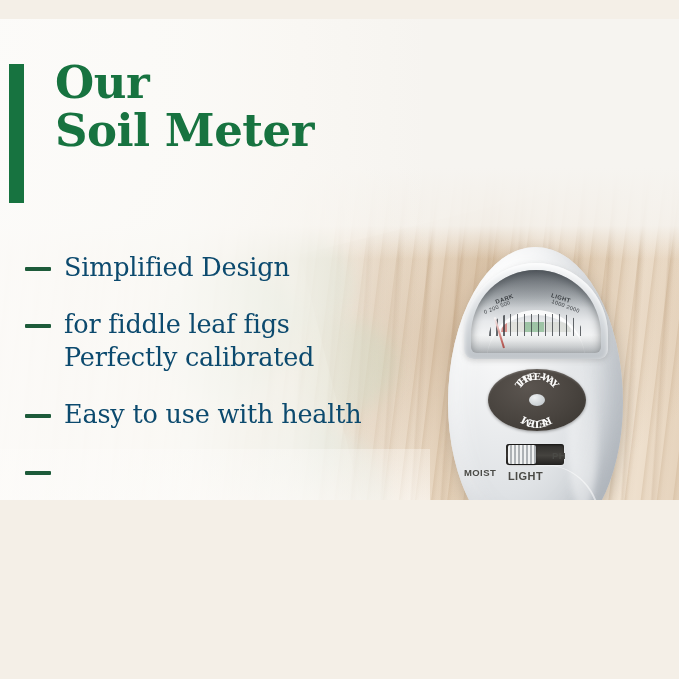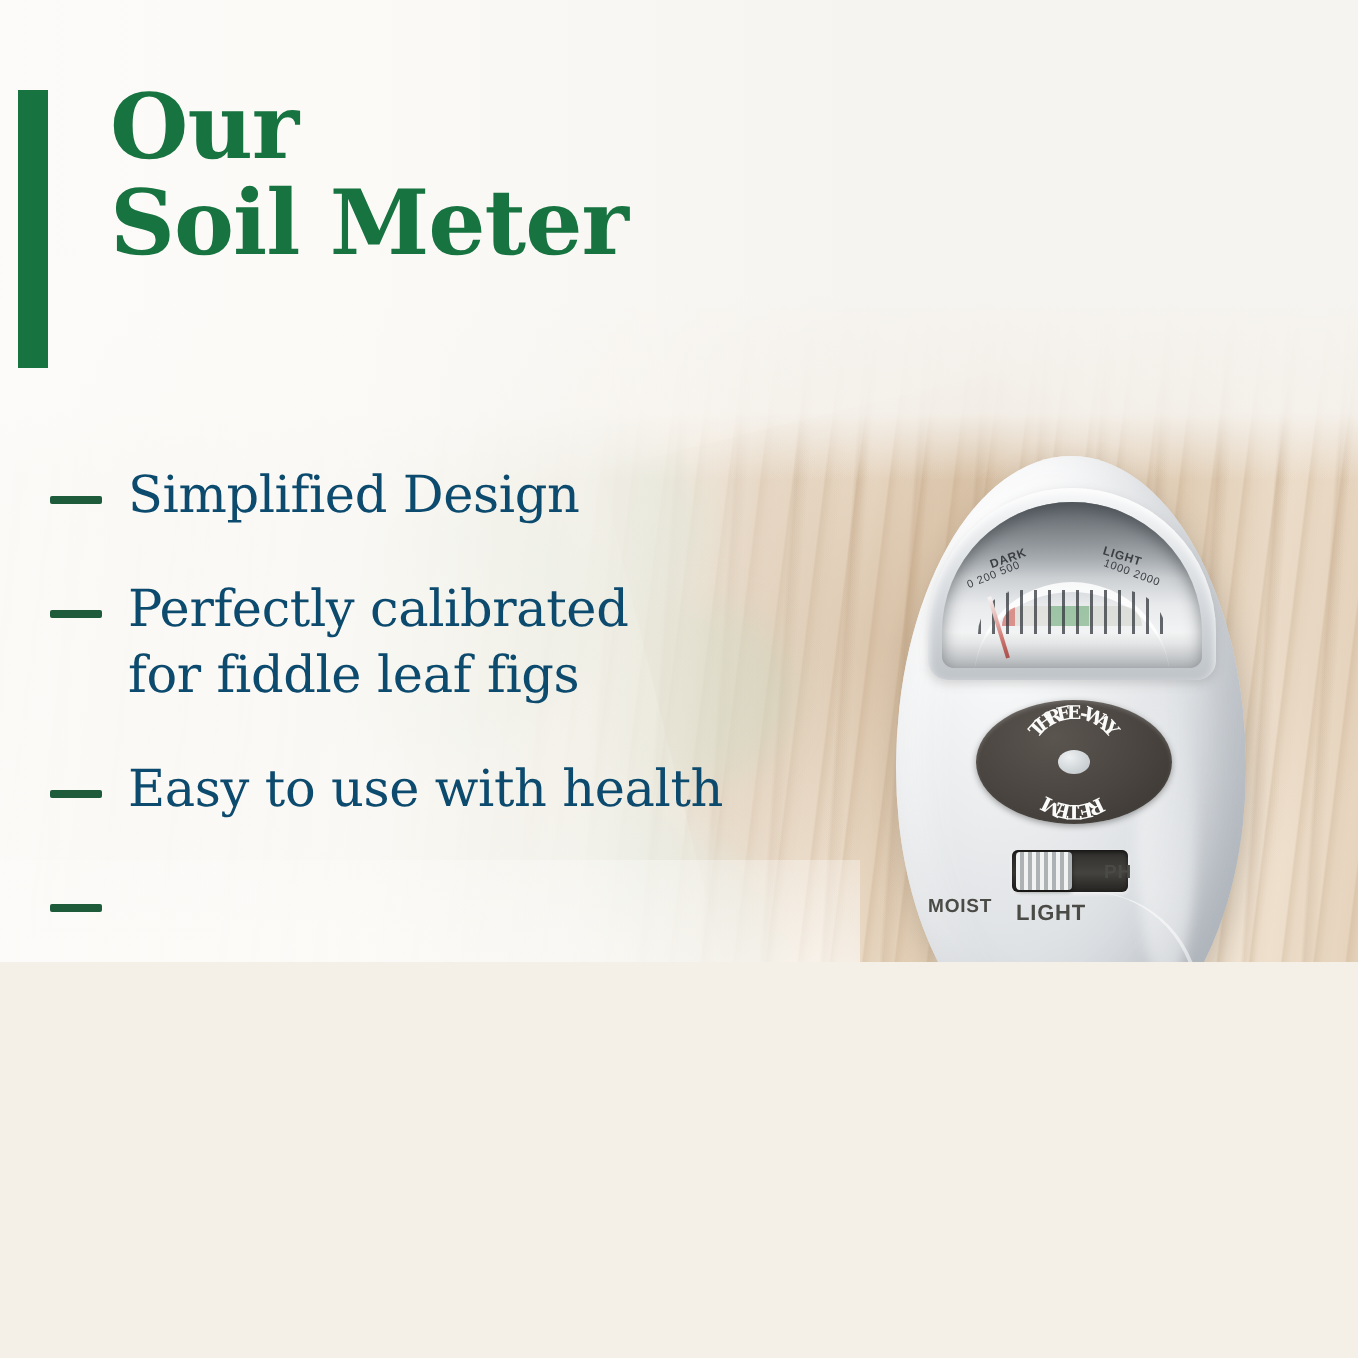--- a/index.html
+++ b/index.html
@@ -5,20 +5,21 @@
   html,body{margin:0;padding:0;}
   body{
     width:679px;height:679px;
     font-family:"Liberation Serif", serif;
     overflow:hidden;
     background:#f4efe7;
   }
   #stage{
     position:relative;width:679px;height:481px;overflow:hidden;
     background:#efe7dc;
+    margin-top:19px;
   }
 
   
   .wood{
     position:absolute;inset:0;
     background:
       linear-gradient(96deg,
         #e6d5c0 0%, #ecdcc8 8%, #e2cfb6 14%, #eedfcb 20%,
         #e8d7c1 27%, #f0e2d0 34%, #e4d1b9 41%, #eddfcd 49%,
         #e7d6c0 56%, #f2e5d4 63%, #e3d0b8 70%, #eee0ce 78%,
@@ -328,22 +329,22 @@
   <div class="bullets">
     <div class="bullet">
       <span class="dash"></span>
       <span class="btext">
           <span style="display:block">Simplified Design</span>
         </span>
     </div>
     <div class="bullet">
       <span class="dash"></span>
       <span class="btext">
+          <span style="display:block">for fiddle leaf figs</span>
           <span style="display:block">Perfectly calibrated</span>
-          <span style="display:block">for fiddle leaf figs</span>
         </span>
     </div>
     <div class="bullet">
       <span class="dash"></span>
       <span class="btext">
           <span style="display:block">Easy to use with health</span>
         </span>
     </div>
     <div class="bullet">
       <span class="dash"></span>

